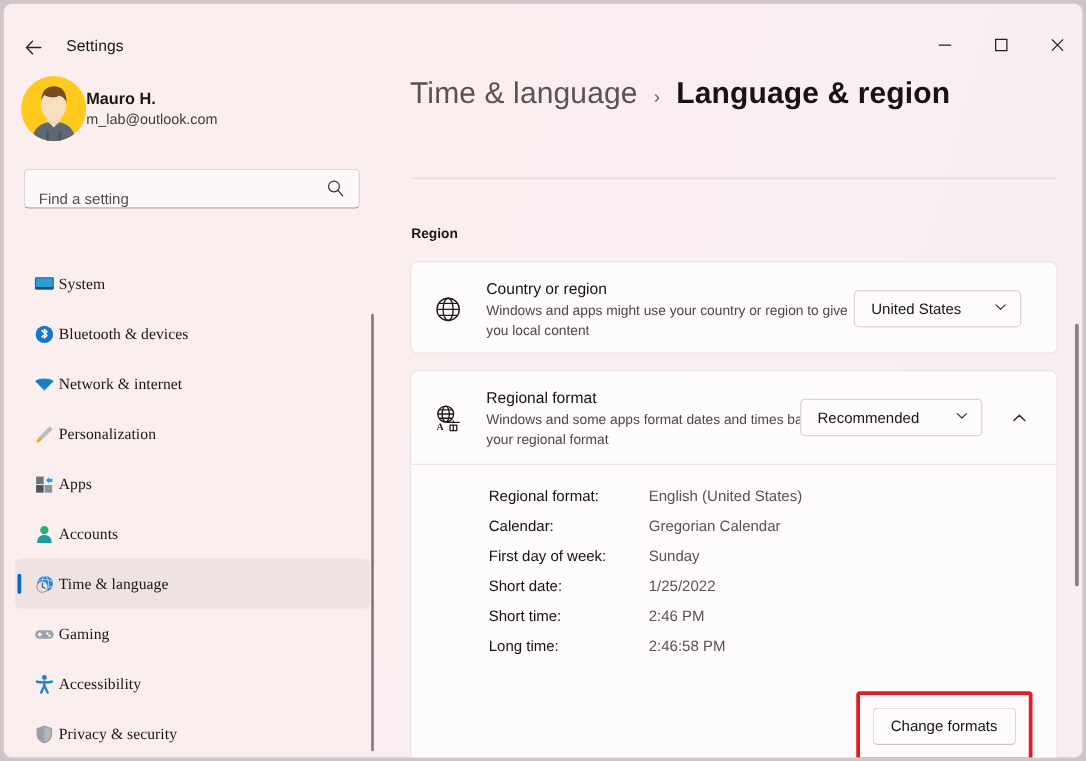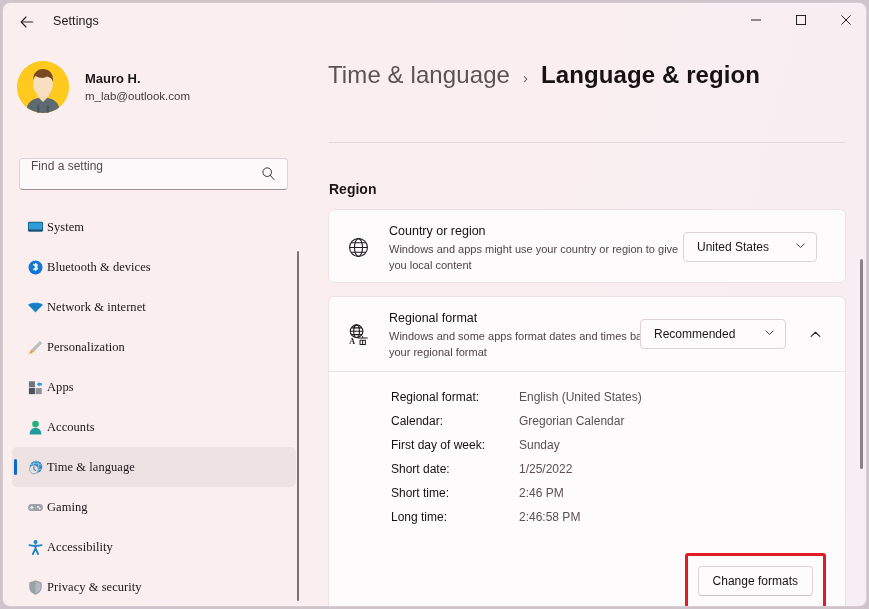--- a/index.html
+++ b/index.html
@@ -15,21 +15,21 @@
     left: 2px; top: 2px;
     width: 865px; height: 605px;
     background: linear-gradient(105deg, #fbeeee 0%, #fbeef0 45%, #f7eef3 100%);
     border-radius: 8px;
     border: 1px solid #d8cbd2;
     overflow: hidden;
   }
 
   
   .titlebar {
-    position: absolute; left: 0; top: 0;
+    position: absolute; left: 0; top: 16px;
     width: 865px; height: 36px;
   }
   .back-btn {
     position: absolute; left: 9px; top: 5px;
     width: 30px; height: 28px;
     display: flex; align-items: center; justify-content: center;
     border-radius: 4px; cursor: pointer;
   }
   .app-title {
     position: absolute; left: 50px; top: 11px;
@@ -52,36 +52,36 @@
   }
   .account {
     position: absolute; left: 14px; top: 22px;
     display: flex; align-items: center;
   }
   .avatar {
     width: 52px; height: 52px; border-radius: 50%;
     background: #ffc91e;
     overflow: hidden; position: relative; flex: none;
   }
-  .acct-text { margin-left: 16px; }
+  .acct-text { }
   .acct-name {
     font-size: 13px; font-weight: bold; color: #1a1718; line-height: 17px;
   }
   .acct-mail {
     font-size: 11.5px; color: #413a3d; line-height: 16px; margin-top: 1px;
   }
 
   .searchbox {
-    position: absolute; left: 16px; top: 119px;
+    position: absolute; left: 16px; top: 96px;
     width: 269px; height: 32px;
     background: #fdf9fa;
     border: 1px solid #dfd3d8;
     border-bottom: 1px solid #9b8f94;
     border-radius: 4px;
-    display: flex; align-items: flex-start;
+    display: flex; align-items: flex-end;
     cursor: text;
   }
   .search-input {
     border: 0; outline: 0; background: transparent;
     font-family: "Liberation Sans", sans-serif;
     font-size: 12px; color: #2b2528;
     margin-left: 11px; width: 215px;
   }
   .search-input::placeholder { color: #56494e; }
   .search-ico { position: absolute; right: 11px; top: 7px; }
@@ -136,21 +136,21 @@
     font-size: 24px; color: #171315; font-weight: bold; letter-spacing: .1px;
   }
   .bc-rule {
     position: absolute; left: 18px; top: 103px;
     width: 516px; height: 1px;
     background: rgba(90,70,80,0.12);
   }
 
   .section-label {
     position: absolute; left: 18px; top: 142px;
-    font-size: 14px; font-weight: bold; color: #1c1619;
+    font-size: 11px; font-weight: bold; color: #1c1619;
   }
 
   .card {
     position: absolute; left: 17px;
     width: 518px;
     background: #fdfbfc;
     border: 1px solid #ece3e7;
     border-radius: 6px;
   }
   #card-country { top: 170px; height: 74px; }

